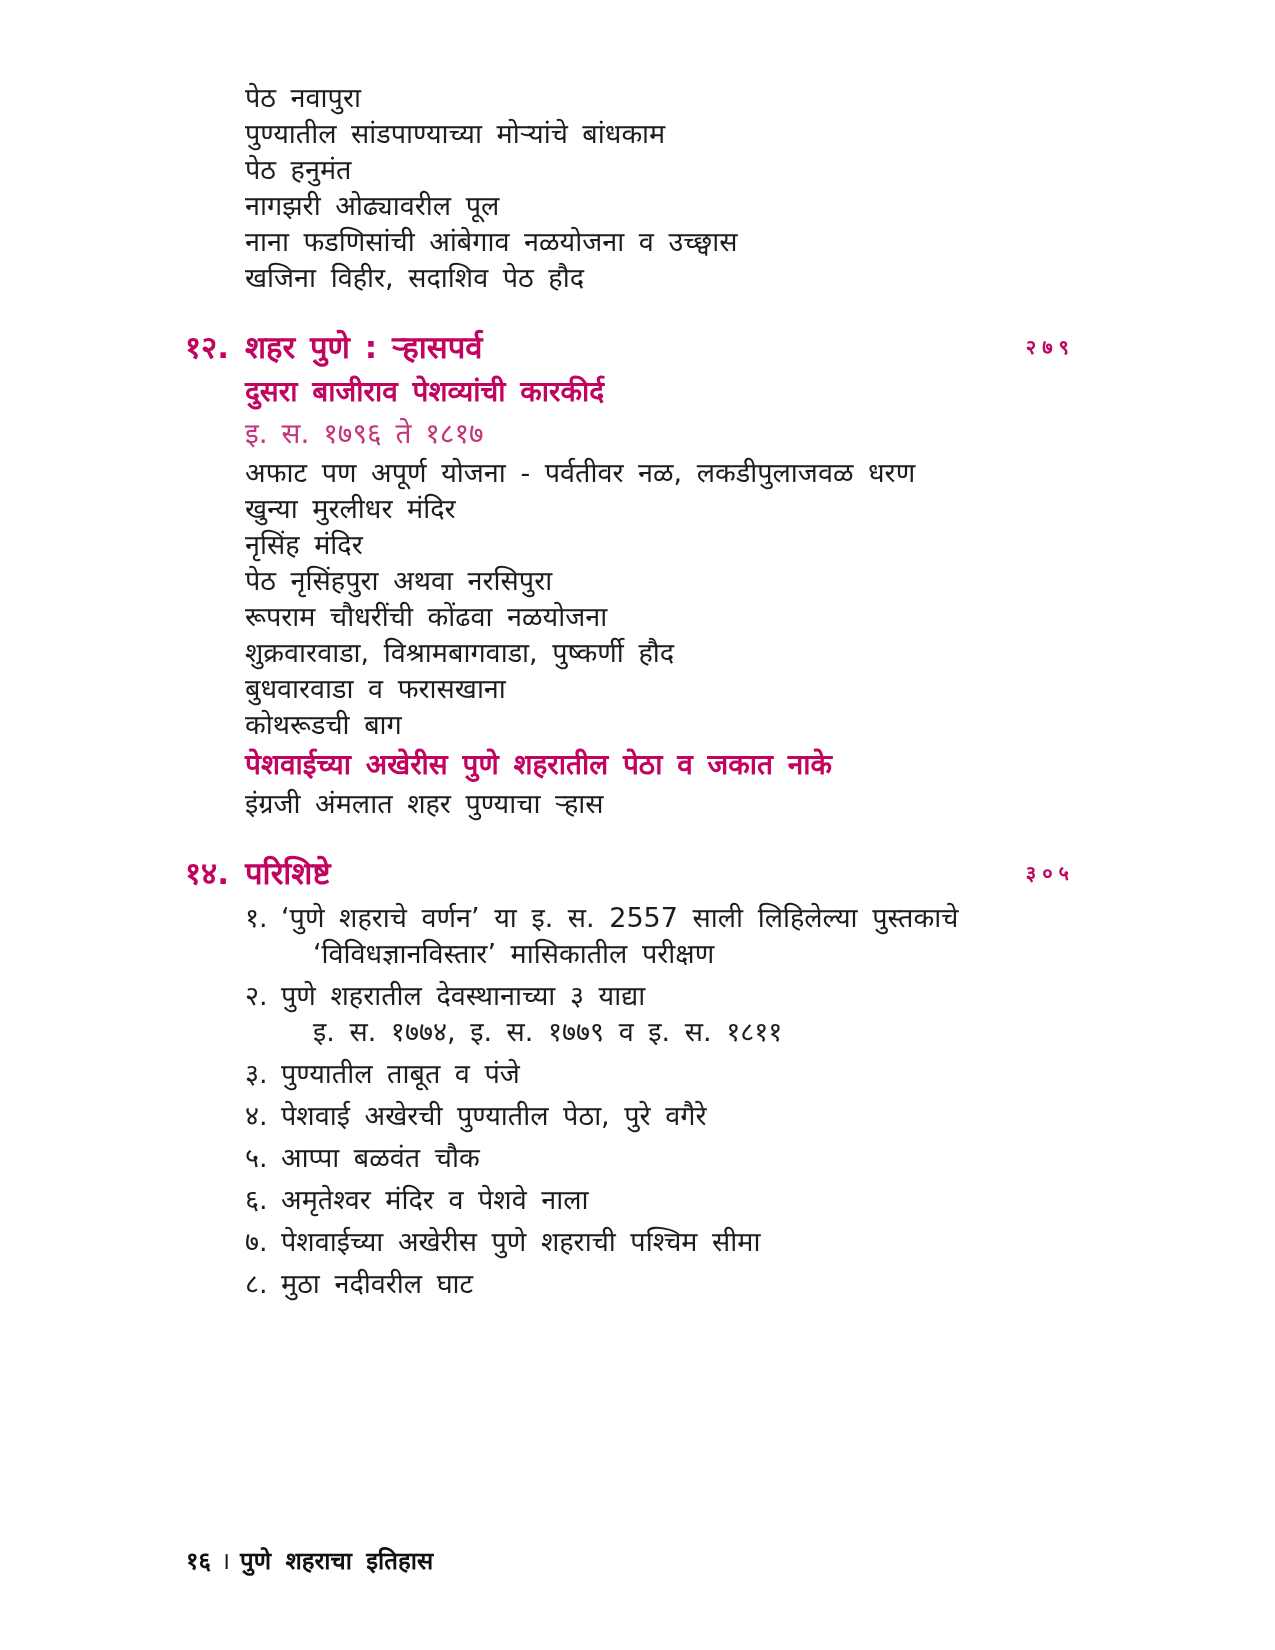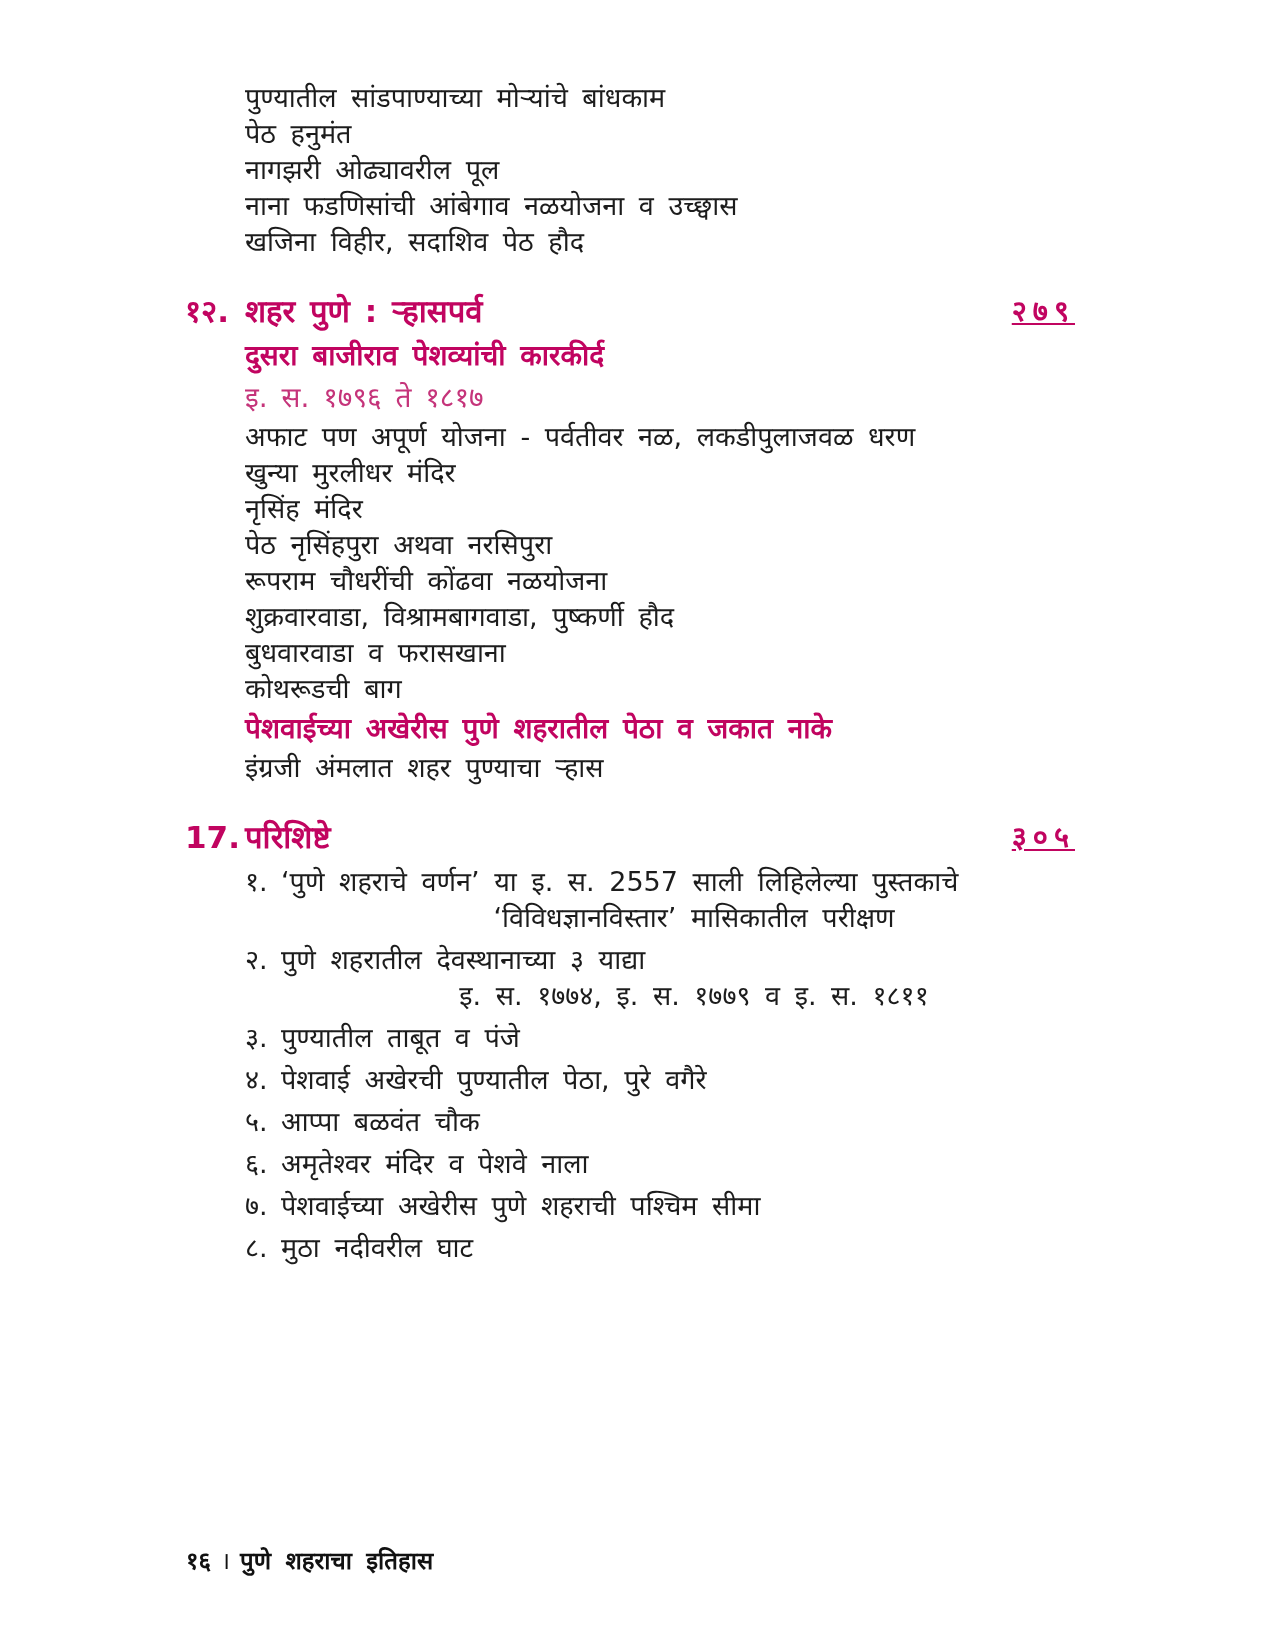--- a/index.html
+++ b/index.html
@@ -40,23 +40,22 @@
   }
   .sec-num {
     width: 60px;
     flex: 0 0 60px;
   }
   .sec-title {
     flex: 1 1 auto;
   }
   .sec-page {
     flex: 0 0 auto;
-    font-size: 29px;
+    font-size: 20px;
     letter-spacing: 6px;
-    text-decoration: underline;
   }
   .accent-bold {
     color: #c10460;
     font-weight: bold;
     font-size: 28px;
     line-height: 43px;
     padding-left: 60px;
     word-spacing: 5px;
   }
   .accent {
@@ -80,21 +79,20 @@
     word-spacing: 6px;
   }
   .app-num {
     flex: 0 0 36px;
   }
   .app-lines {
     flex: 1 1 auto;
   }
   .app-line2 {
     padding-left: 32px;
-    text-align: center;
   }
   .footer {
     position: absolute;
     left: 186px;
     top: 1543px;
     font-size: 24px;
     font-weight: bold;
     color: #111111;
     word-spacing: 6px;
   }
@@ -102,20 +100,21 @@
     padding: 0 10px;
     font-weight: normal;
   }
 </style>
 </head>
 <body>
 
 <div class="page">
 
   <div>
+    <div class="intro-item">पेठ नवापुरा</div>
     <div class="intro-item">पुण्यातील सांडपाण्याच्या मोऱ्यांचे बांधकाम</div>
     <div class="intro-item">पेठ हनुमंत</div>
     <div class="intro-item">नागझरी ओढ्यावरील पूल</div>
     <div class="intro-item">नाना फडणिसांची आंबेगाव नळयोजना व उच्छ्वास</div>
     <div class="intro-item">खजिना विहीर, सदाशिव पेठ हौद</div>
   </div>
 
   <div class="sec-head">
     <span class="sec-num">१२.</span>
     <span class="sec-title">शहर पुणे : ऱ्हासपर्व</span>
@@ -133,21 +132,21 @@
     <div class="sub-item">बुधवारवाडा व फरासखाना</div>
     <div class="sub-item">कोथरूडची बाग</div>
     <div class="accent-bold">पेशवाईच्या अखेरीस पुणे शहरातील पेठा व जकात नाके</div>
   </div>
 
   <div>
     <div class="sub-item">इंग्रजी अंमलात शहर पुण्याचा ऱ्हास</div>
   </div>
 
   <div class="sec-head">
-    <span class="sec-num">17.</span>
+    <span class="sec-num">१४.</span>
     <span class="sec-title">परिशिष्टे</span>
     <span class="sec-page">३०५</span>
   </div>
   <div class="app-list">
     <div class="app-item">
       <span class="app-num">१.</span>
       <div class="app-lines">
         <div>‘पुणे शहराचे वर्णन’ या इ. स. 2557 साली लिहिलेल्या पुस्तकाचे</div>
         <div class="app-line2">‘विविधज्ञानविस्तार’ मासिकातील परीक्षण</div>
       </div>

